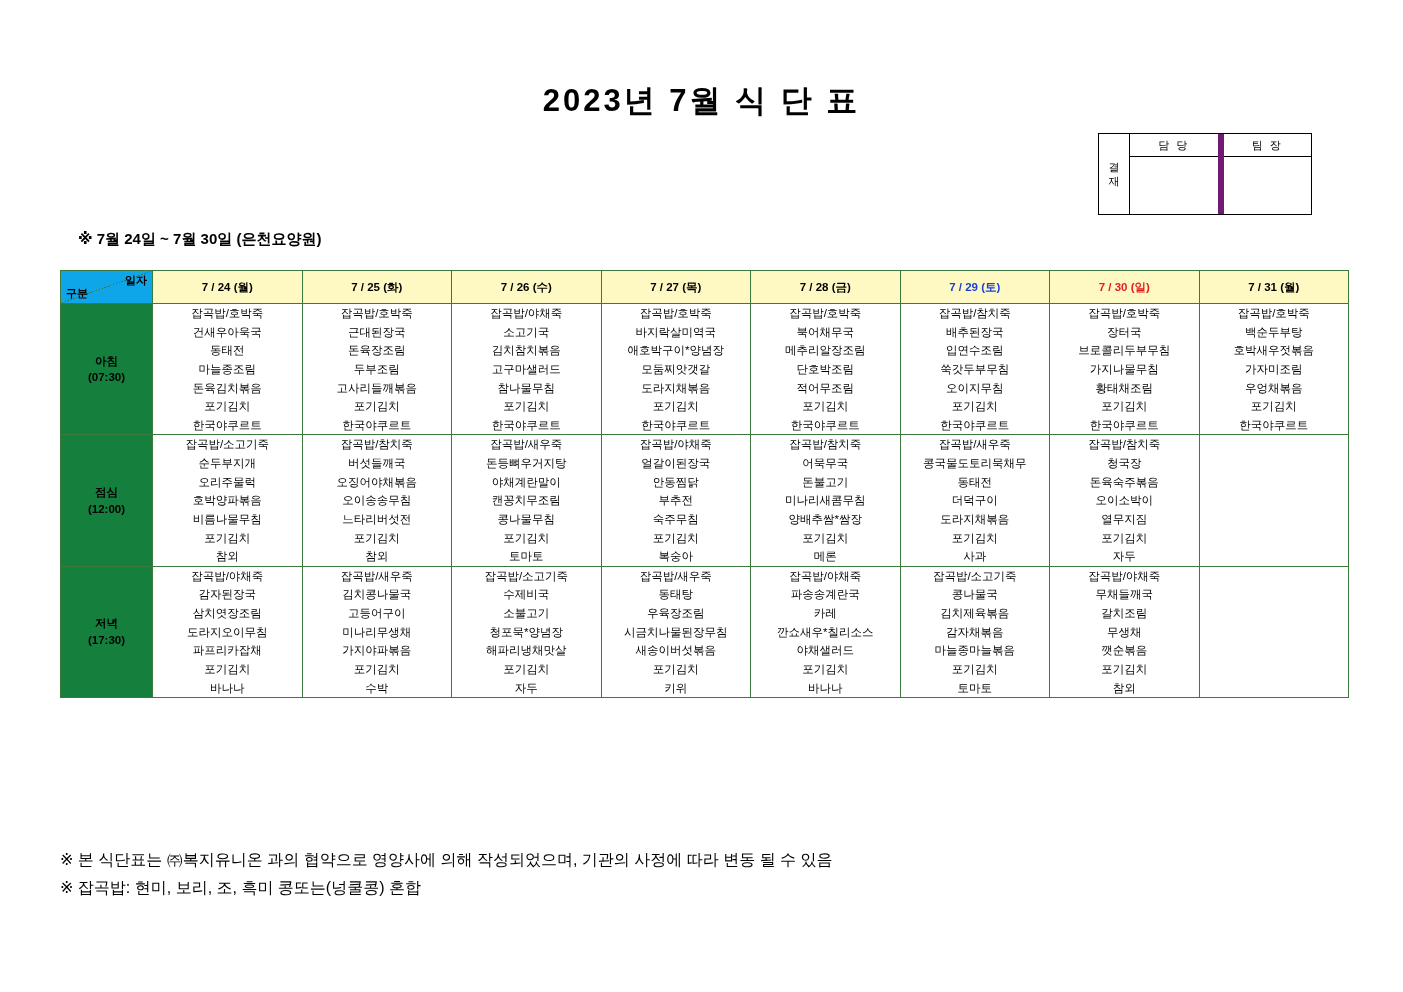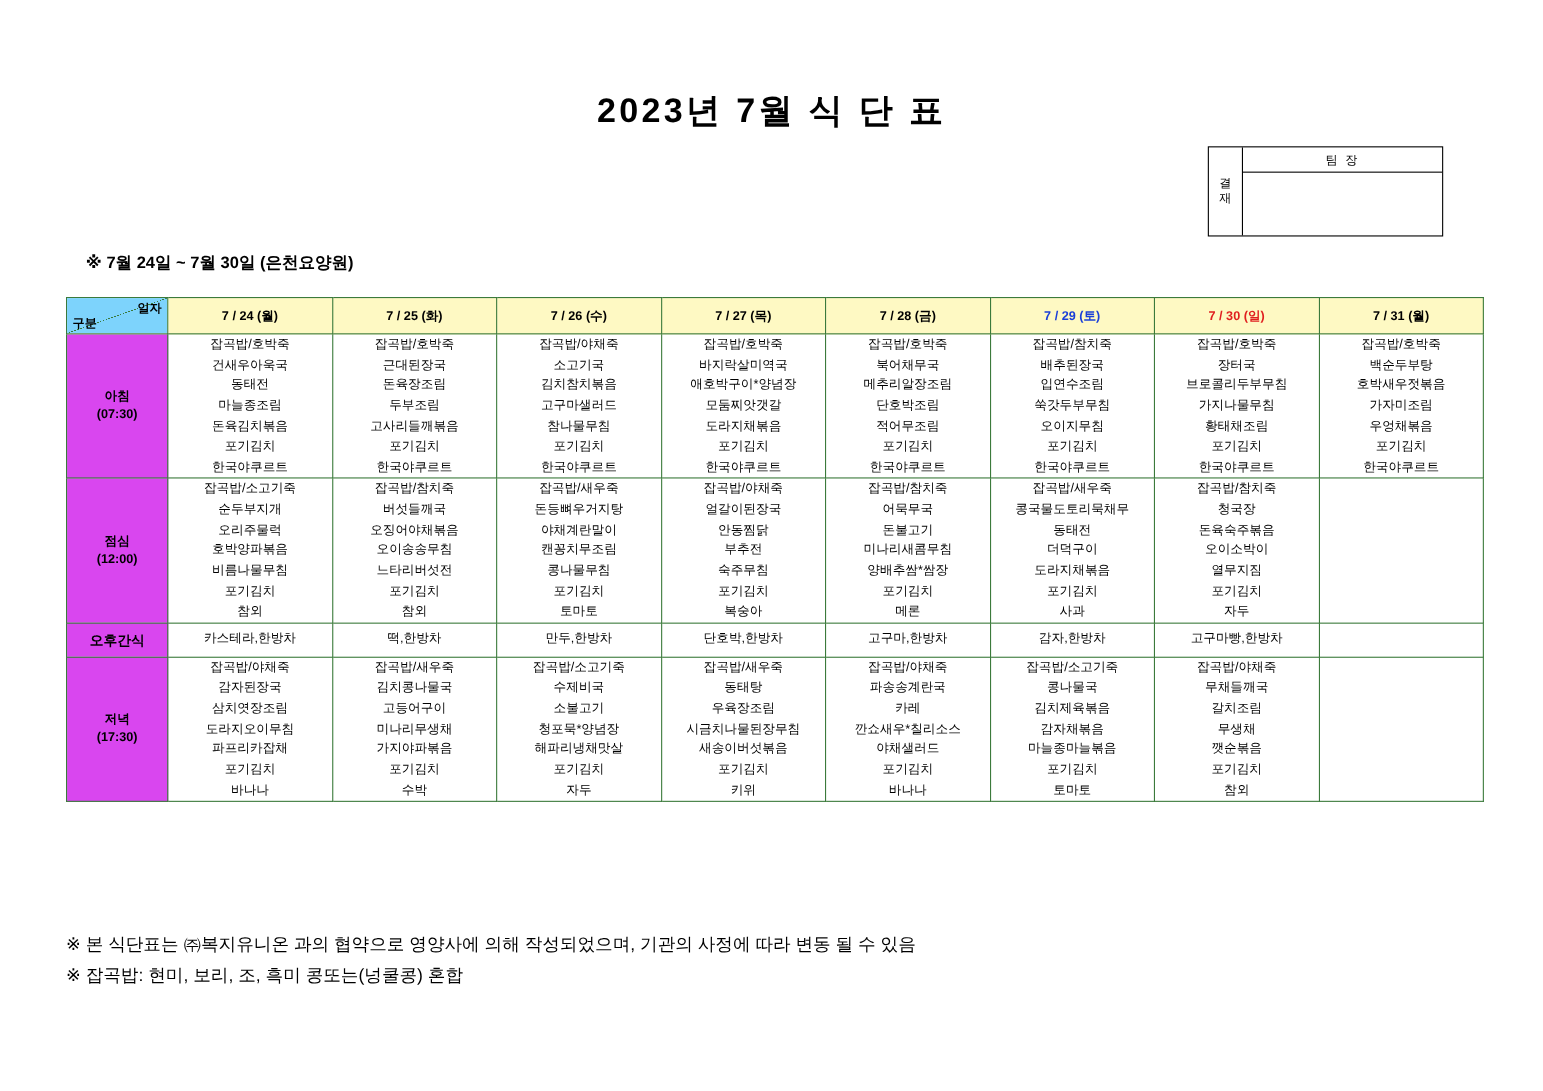--- a/index.html
+++ b/index.html
@@ -29,21 +29,21 @@
     font-size:11px;
   }
   .approval-label {
     width:30px; border-right:1px solid #000;
     display:flex; align-items:center; justify-content:center;
     text-align:center; line-height:1.3;
     font-size:11px;
   }
   .approval-cols { flex:1; display:flex; }
   .approval-col { flex:1; display:flex; flex-direction:column; }
-  .approval-col + .approval-col { border-left:2px solid #701a75; }
+  .approval-col + .approval-col { border-left:6px solid #701a75; }
   .approval-col-head {
     height:22px; border-bottom:1px solid #000;
     display:flex; align-items:center; justify-content:center;
     font-size:11px; letter-spacing:2px;
   }
   .approval-col-body { flex:1; }
 
   .period {
     position:absolute; top:230px; left:78px;
     font-size:15px; font-weight:bold;
@@ -64,36 +64,36 @@
   }
   thead th {
     background:#fef9c3;
     height:32px;
     font-weight:bold;
     font-size:13px;
   }
   th.corner {
     width:92px;
     position:relative;
-    background:#7dd3fc;
+    background:#0ea5e9;
     padding:0;
   }
   th.corner .diag {
     position:absolute; inset:0;
     background:linear-gradient(to right bottom, transparent 49.6%, #3b7a3b 49.6%, #3b7a3b 50.4%, transparent 50.4%);
   }
   th.corner .tr-label {
     position:absolute; top:2px; right:5px; font-size:11px; font-weight:bold;
   }
   th.corner .bl-label {
     position:absolute; bottom:2px; left:5px; font-size:11px; font-weight:bold;
   }
 
   td.rowhead {
-    background:#d946ef;
+    background:#15803d;
     font-weight:bold;
     font-size:13px;
     line-height:1.45;
     width:92px;
   }
   td.rowhead.snack { font-size:12.5px; }
 
   td.cell {
     padding:5px 2px 6px;
     line-height:1.62;
@@ -118,20 +118,24 @@
 </head>
 <body>
 
 <div class="page">
 
   <div class="title">2023년 7월 식 단 표</div>
 
   <div class="approval">
     <div class="approval-label">결<br>재</div>
     <div class="approval-cols">
+      <div class="approval-col">
+        <div class="approval-col-head">담 당</div>
+        <div class="approval-col-body"></div>
+      </div>
       <div class="approval-col">
         <div class="approval-col-head">팀 장</div>
         <div class="approval-col-body"></div>
       </div>
     </div>
   </div>
 
   <div class="period">※ 7월 24일 ~ 7월 30일 (은천요양원)</div>
 
   <table class="menu">
@@ -338,33 +342,20 @@
               <div>열무지짐</div>
               <div>포기김치</div>
               <div>자두</div>
             </div>
           </td>
           <td class="cell">
             <div class="dishlist"></div>
           </td>
         </tr>
         <tr>
-          <td class="rowhead snack">
-            <div>오후간식</div>
-          </td>
-          <td class="cell snackcell">카스테라,한방차</td>
-          <td class="cell snackcell">떡,한방차</td>
-          <td class="cell snackcell">만두,한방차</td>
-          <td class="cell snackcell">단호박,한방차</td>
-          <td class="cell snackcell">고구마,한방차</td>
-          <td class="cell snackcell">감자,한방차</td>
-          <td class="cell snackcell">고구마빵,한방차</td>
-          <td class="cell snackcell"></td>
-        </tr>
-        <tr>
           <td class="rowhead">
             <div>저녁</div>
             <div>(17:30)</div>
           </td>
           <td class="cell">
             <div class="dishlist">
               <div>잡곡밥/야채죽</div>
               <div>감자된장국</div>
               <div>삼치엿장조림</div>
               <div>도라지오이무침</div>

